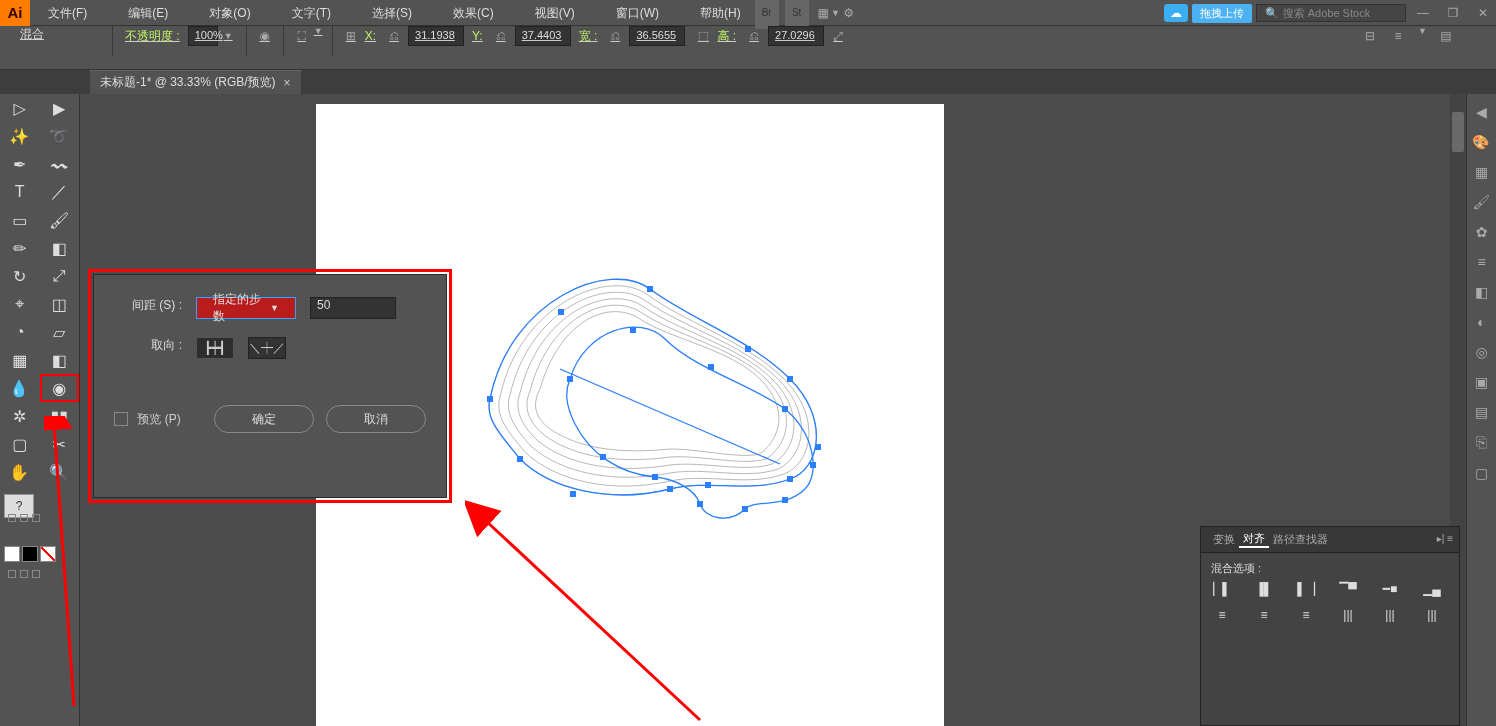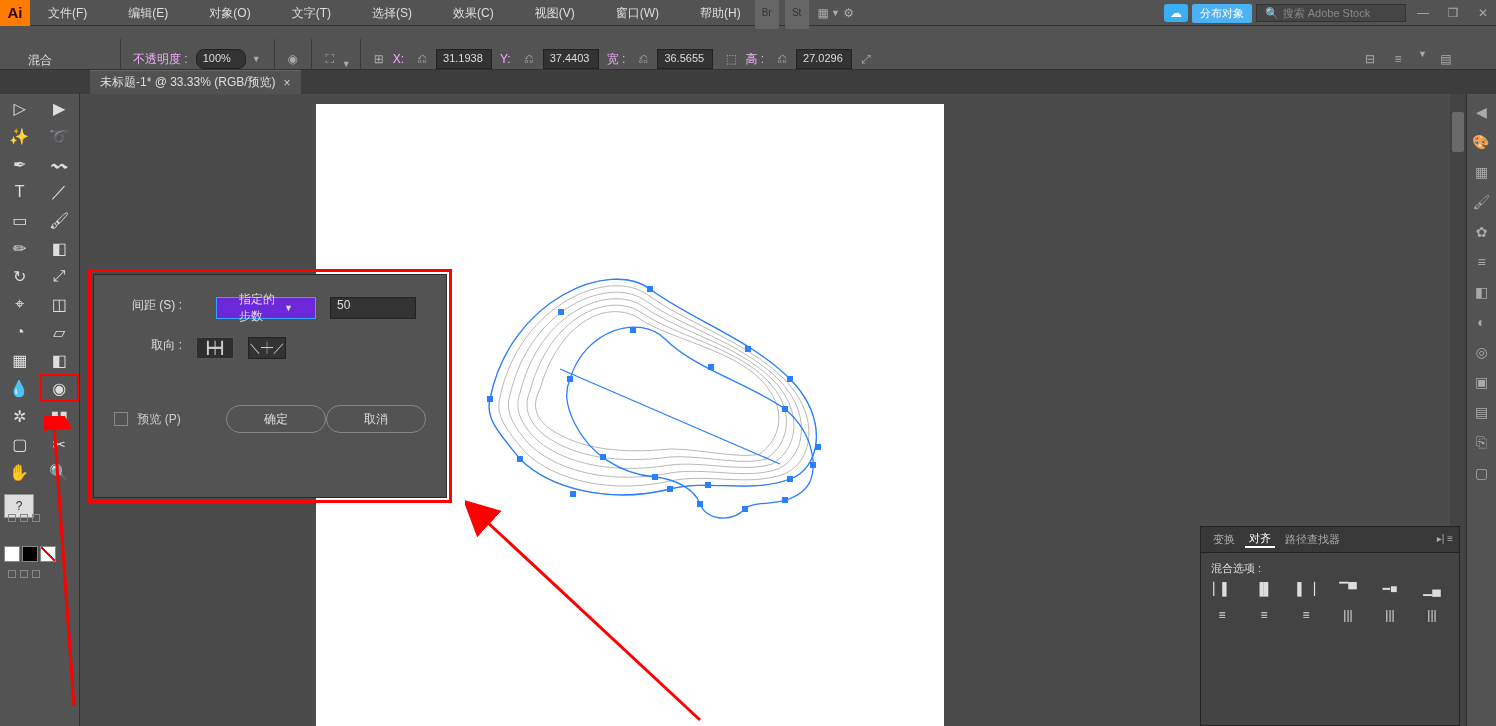--- a/index.html
+++ b/index.html
@@ -11,26 +11,26 @@
   .menus { display: flex; margin-left: 10px; gap: 25px; }
   .menu-item { padding: 0 8px; line-height: 26px; color: #ddd; }
   .menubar-right { position: absolute; right: 0; top: 0; display: flex; align-items: center; height: 26px; gap: 4px; }
   .br-badge, .st-badge { width: 24px; height: 32px; background: #666; color: #333; font-size: 10px; display: flex; align-items: center; justify-content: center; margin-left: 6px; border-radius: 2px; }
   .cloud-badge { background: #3aadf3; color: #fff; width: 24px; height: 18px; border-radius: 3px; display: flex; align-items: center; justify-content: center; }
   .upload-btn { background: #4cb1f3; color: #fff; padding: 2px 8px; font-size: 11px; border-radius: 2px; }
   .search-box { background: #454545; color: #888; padding: 2px 8px; width: 150px; height: 18px; display: flex; align-items: center; font-size: 11px; border: 1px solid #333; }
   .win-btn { width: 22px; height: 18px; color: #aaa; display: flex; align-items: center; justify-content: center; font-size: 12px; margin: 0 2px; }
 
   
-  .ctrlbar { height: 44px; background: #535353; display: flex; align-items: flex-end; border-bottom: 1px solid #323232; padding: 0 12px; }
+  .ctrlbar { height: 44px; background: #535353; display: flex; align-items: flex-start; border-bottom: 1px solid #323232; padding: 0 4px; text-decoration: underline; }
   .mode-label { width: 100px; padding-left: 16px; color: #ddd; }
   .ctrl-divider { width: 1px; height: 30px; background: #3a3a3a; margin: 0 8px; }
-  .ctrl-label { color: #f0abfc; margin-right: 4px; }
+  .ctrl-label { color: #bef264; margin-right: 4px; }
   .ctrl-input { background: #333; color: #ddd; border: 1px solid #222; padding: 2px 6px; width: 56px; height: 20px; font-size: 11px; }
-  .opacity-input { width: 50px; border-radius: 8px; }
+  .opacity-input { width: 30px; }
   .ctrl-seg { display: flex; align-items: center; gap: 4px; margin: 0 4px; }
   .ctrl-icon { width: 20px; height: 20px; display: flex; align-items: center; justify-content: center; color: #aaa; }
   .drop-arrow { width: 10px; color: #aaa; font-size: 9px; margin-left: 2px; }
 
   
   .tabbar { height: 24px; background: #3d3d3d; display: flex; align-items: flex-end; padding-left: 90px; }
   .tab { background: #525252; height: 24px; padding: 11px 10px; display: flex; align-items: center; color: #ddd; border-top: 1px solid #666; }
   .tab-close { margin-left: 8px; color: #ccc; }
 
   
@@ -49,40 +49,40 @@
   .tool-question { grid-column: 1 / 3; width:30px; height:24px; margin:8px 4px; background:#ddd; color:#333; display:flex;align-items:center;justify-content:center; border:1px solid #999;}
   .tool-dots { grid-column:1/3; display:flex; gap:4px; padding-left:8px;}
   .dot{width:8px;height:8px;border:1px solid #888;}
 
   
   .right-thin { position:absolute; right:0; top:94px; width:30px; bottom:0; background:#535353; border-left:1px solid #323232; display:flex; flex-direction:column; align-items:center; gap:14px; padding-top:10px;}
   .rt-icon{ color:#aaa; font-size:14px;}
 
   
   .align-panel { position:absolute; right:36px; bottom:0; width:260px; height:200px; background:#434343; border:1px solid #222; }
-  .align-tabs { display:flex; height:26px; background:#383838; align-items:center; padding:0 8px; gap:6px; border-bottom:1px solid #222;}
+  .align-tabs { display:flex; height:26px; background:#383838; align-items:center; padding:0 8px; gap:0; border-bottom:1px solid #222;}
   .align-tab { color:#aaa; font-size:11px; padding:0 4px; }
   .align-tab.active { color:#fff; border-bottom:2px solid #fff;}
   .align-group-label { padding:8px 10px 4px; color:#ddd; font-size:11px;}
   .align-row { display:flex; gap:20px; padding:0 10px 8px;}
   .al-ic { width:22px; height:18px; color:#ddd; display:flex;align-items:center;justify-content:center; }
   .panel-icons-right{ position:absolute; right:6px; top:6px; color:#aaa; font-size:10px;}
 
   
   .dialog-frame { position:absolute; left:88px; top:269px; width:364px; height:234px; border:3px solid #ff0000; }
   .dialog { position:absolute; left:2px; top:2px; right:2px; bottom:2px; background:#535353; border:1px solid #2a2a2a; }
   .dlg-title { height:22px; background:linear-gradient(#d7d7d7,#b9b9b9); color:#333; padding-left:8px; display:flex; align-items:center; font-size:12px;}
   .dlg-body { padding:22px 20px; }
   .dlg-row { display:flex; gap:14px; margin-bottom:18px;}
   .dlg-label { color:#ddd; width:68px; text-align:right;}
-  .dlg-select { background:#6d28d9; color:#ddd; border:1px solid #35a2ff; width:100px; height:22px; padding:0 22px; display:flex; align-items:center; justify-content:space-between;margin-left:20px;}
+  .dlg-select { background:#b91c1c; color:#ddd; border:1px solid #35a2ff; width:100px; height:22px; padding:0 16px; display:flex; align-items:center; justify-content:space-between;}
   .dlg-input { background:#333; color:#ddd; border:1px solid #222; width:86px; height:22px; padding:0 6px;}
   .orient-btn { width:38px; height:22px; background:#333; border:1px solid #222; display:flex;align-items:center;justify-content:center; color:#ccc;}
   .orient-btn.active{ background:#2d2d2d; border-color:#555;}
-  .dlg-footer { display:flex; align-items:center; padding:0 20px; margin-top:6px;}
+  .dlg-footer { display:flex; align-items:center; gap:12px; padding:0 20px; margin-top:6px;}
   .chk { width:14px; height:14px; border:1px solid #888; display:inline-block; margin-right:6px; vertical-align:middle;}
   .dlg-btn { width:100px; height:28px; border:1px solid #888; border-radius:14px; background:transparent; color:#ddd; display:flex;align-items:center;justify-content:center;}
 
   
   .red-arrow { position:absolute; left:465px; top:500px; pointer-events:none;}
   .red-arrow2 { position:absolute; left:44px; top:416px; pointer-events:none; }
 
   
   .vscroll { position:absolute; right:30px; top:94px; width:16px; bottom:0; background:#434343; }
   .vthumb { position:absolute; top:18px; left:2px; width:12px; height:40px; background:#6a6a6a; border-radius:2px;}
@@ -103,21 +103,21 @@
     <div class="menu-item">窗口(W)</div>
     <div class="menu-item">帮助(H)</div>
   </div>
   <div class="br-badge">Br</div>
   <div class="st-badge">St</div>
   <div class="ctrl-icon" style="margin-left:10px">▦<span class="drop-arrow">▼</span></div>
   <div class="ctrl-icon">⚙</div>
 
   <div class="menubar-right">
     <div class="cloud-badge">☁</div>
-    <div class="upload-btn">分布对象</div>
+    <div class="upload-btn">拖拽上传</div>
     <div class="search-box">
       <span style="margin-right:4px">🔍</span>
       <span>搜索 Adobe Stock</span>
     </div>
     <div class="win-btn">—</div>
     <div class="win-btn">❐</div>
     <div class="win-btn">✕</div>
   </div>
 </div>
 

